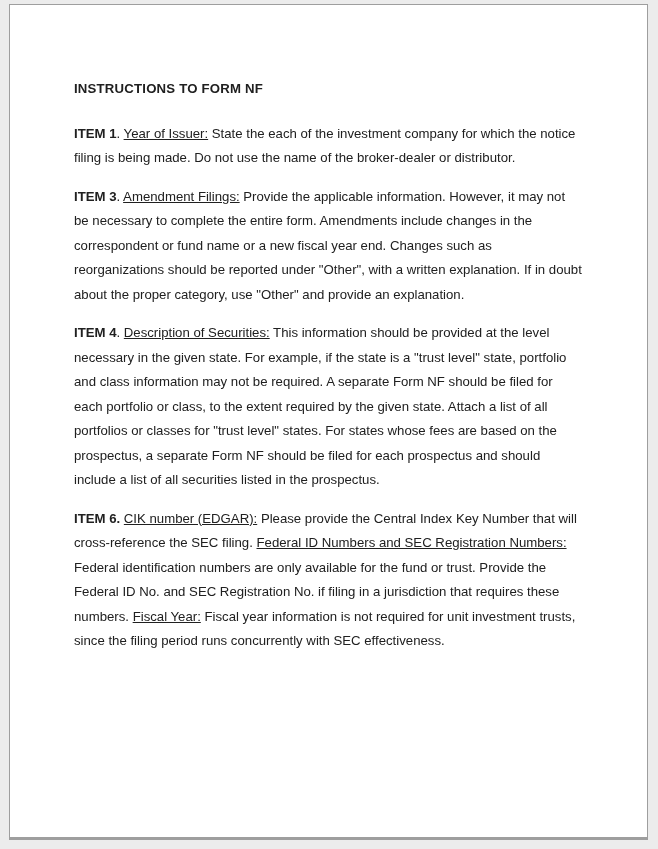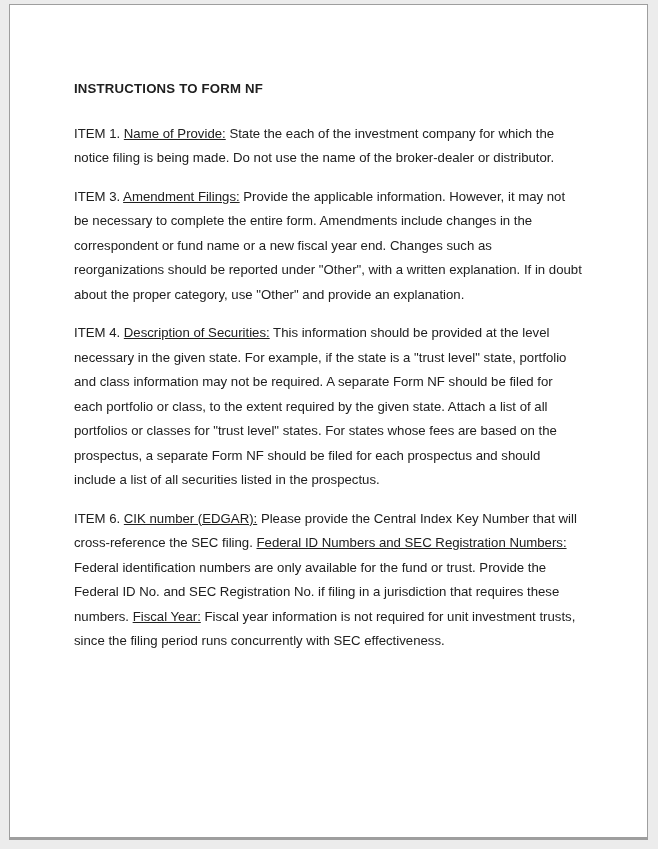--- a/index.html
+++ b/index.html
@@ -31,27 +31,27 @@
   }
   .heading {
     font-size: 13.2px;
     line-height: 24.5px;
     font-weight: bold;
     letter-spacing: 0.2px;
     margin: 0 0 20px 0;
   }
   .para { margin: 0 0 14px 0; }
   .run.normal { font-weight: normal; text-decoration: none; }
-  .run.bold { font-weight: normal; }
+  .run.bold { font-weight: bold; }
   .run.underline { text-decoration: underline; }
 </style>
 </head>
 <body>
 
 <div class="page">
   <h1 class="heading">INSTRUCTIONS TO FORM NF</h1>
   <div id="paragraphs">
-      <p class="para"><span class="run bold">ITEM 1</span><span class="run normal">. </span><span class="run underline">Name of Provide:</span><span class="run normal"> State the each of the investment company for which the notice filing is being made. Do not use the name of the broker-dealer or distributor.</span></p>
+      <p class="para"><span class="run bold">ITEM 1</span><span class="run normal">. </span><span class="run underline">Year of Issuer:</span><span class="run normal"> State the each of the investment company for which the notice filing is being made. Do not use the name of the broker-dealer or distributor.</span></p>
       <p class="para"><span class="run bold">ITEM 3</span><span class="run normal">. </span><span class="run underline">Amendment Filings:</span><span class="run normal"> Provide the applicable information. However, it may not be necessary to complete the entire form. Amendments include changes in the correspondent or fund name or a new fiscal year end. Changes such as reorganizations should be reported under "Other", with a written explanation. If in doubt about the proper category, use "Other" and provide an explanation.</span></p>
       <p class="para"><span class="run bold">ITEM 4</span><span class="run normal">. </span><span class="run underline">Description of Securities:</span><span class="run normal"> This information should be provided at the level necessary in the given state. For example, if the state is a "trust level" state, portfolio and class information may not be required. A separate Form NF should be filed for each portfolio or class, to the extent required by the given state. Attach a list of all portfolios or classes for "trust level" states. For states whose fees are based on the prospectus, a separate Form NF should be filed for each prospectus and should include a list of all securities listed in the prospectus.</span></p>
       <p class="para"><span class="run bold">ITEM 6.</span><span class="run normal"> </span><span class="run underline">CIK number (EDGAR):</span><span class="run normal"> Please provide the Central Index Key Number that will cross-reference the SEC filing. </span><span class="run underline">Federal ID Numbers and SEC Registration Numbers:</span><span class="run normal"> Federal identification numbers are only available for the fund or trust. Provide the Federal ID No. and SEC Registration No. if filing in a jurisdiction that requires these numbers. </span><span class="run underline">Fiscal Year:</span><span class="run normal"> Fiscal year information is not required for unit investment trusts, since the filing period runs concurrently with SEC effectiveness.</span></p>
     </div>
 </div>
 
 </body></html>

